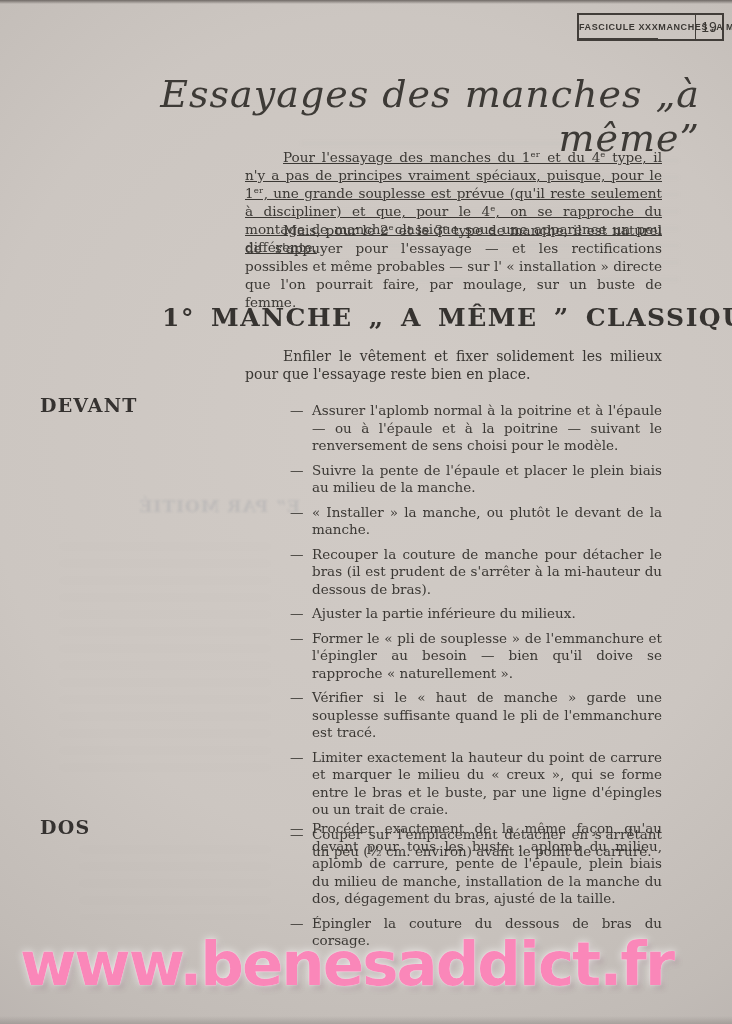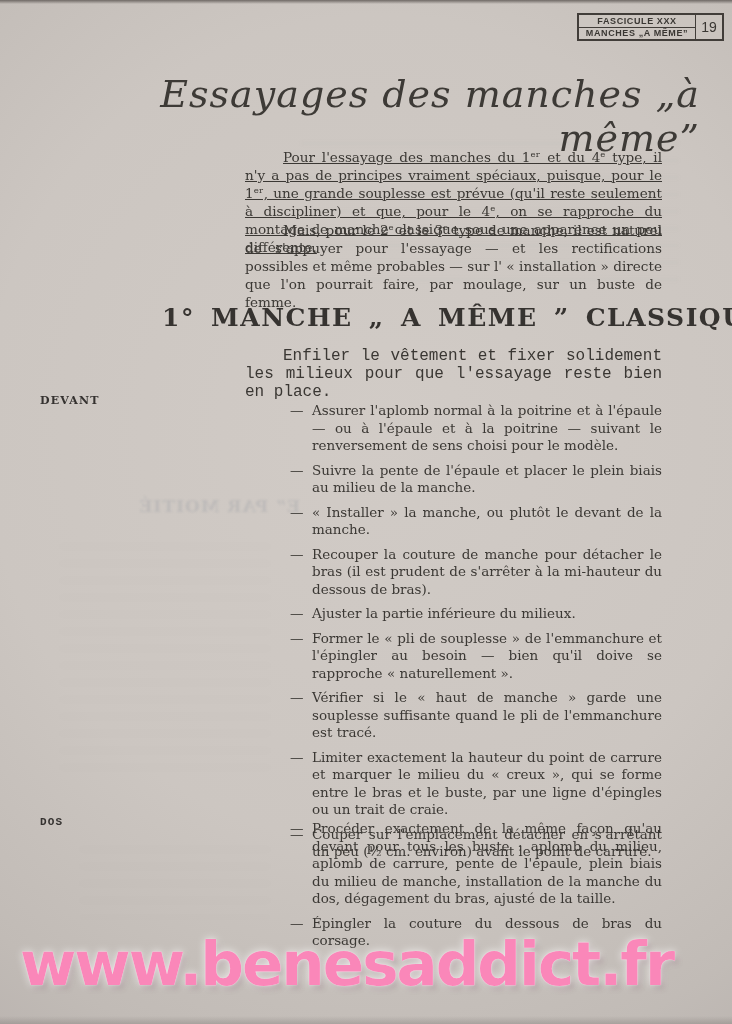--- a/index.html
+++ b/index.html
@@ -26,21 +26,21 @@
 
   
   .fascbox{
     position:absolute;left:577px;top:13px;width:147px;height:28px;
     border:2px solid #413d39;
     display:grid;grid-template-columns:117px 1fr;
     background:rgba(210,204,199,.35);
     font-family:"Liberation Sans", sans-serif;
     box-sizing:border-box;
   }
-  .fascbox .left{display:flex;flex-direction:column;border-right:1.5px solid #413d39;}
+  .fascbox .left{display:flex;flex-direction:row;border-right:1.5px solid #413d39;}
   .fascbox .row{
     flex:1;display:flex;align-items:center;justify-content:center;
     font-size:9px;font-weight:bold;letter-spacing:.6px;white-space:nowrap;
   }
   .fascbox .row.first{border-bottom:1.5px solid #413d39;}
   .fascbox .pagenum{
     display:flex;align-items:center;justify-content:center;
     font-size:14px;font-weight:normal;
   }
 
@@ -67,32 +67,32 @@
   
   .sec-heading{
     position:absolute;left:162px;top:303px;
     font-size:25px;font-weight:bold;
     letter-spacing:1.5px;word-spacing:6px;
     color:#363330;
     white-space:nowrap;
   }
   .sec-lead{
     position:absolute;left:245px;top:347px;width:417px;
-    font-size:16px;line-height:18px;
-    text-align:justify;text-indent:38px;font-family:Liberation Mono, monospace;
+    font-size:14px;line-height:18px;
+    text-align:justify;text-indent:38px;
   }
 
   
   .side-label{
     position:absolute;left:40px;
-    font-size:11px;font-weight:bold;letter-spacing:1.2px;
+    font-size:19px;font-weight:bold;letter-spacing:1.2px;
     color:#353230;
   }
   .lbl-devant{top:394px;}
-  .lbl-dos{top:816px;font-family:Liberation Mono, monospace;}
+  .lbl-dos{top:816px;}
 
   
   .blist{position:absolute;left:290px;width:372px;}
   .blist-devant{top:402px;}
   .blist-dos{top:820px;}
   .item{
     display:flex;gap:8px;
     margin-bottom:7px;
     font-size:13.5px;line-height:17.5px;
     color:#3b3834;

